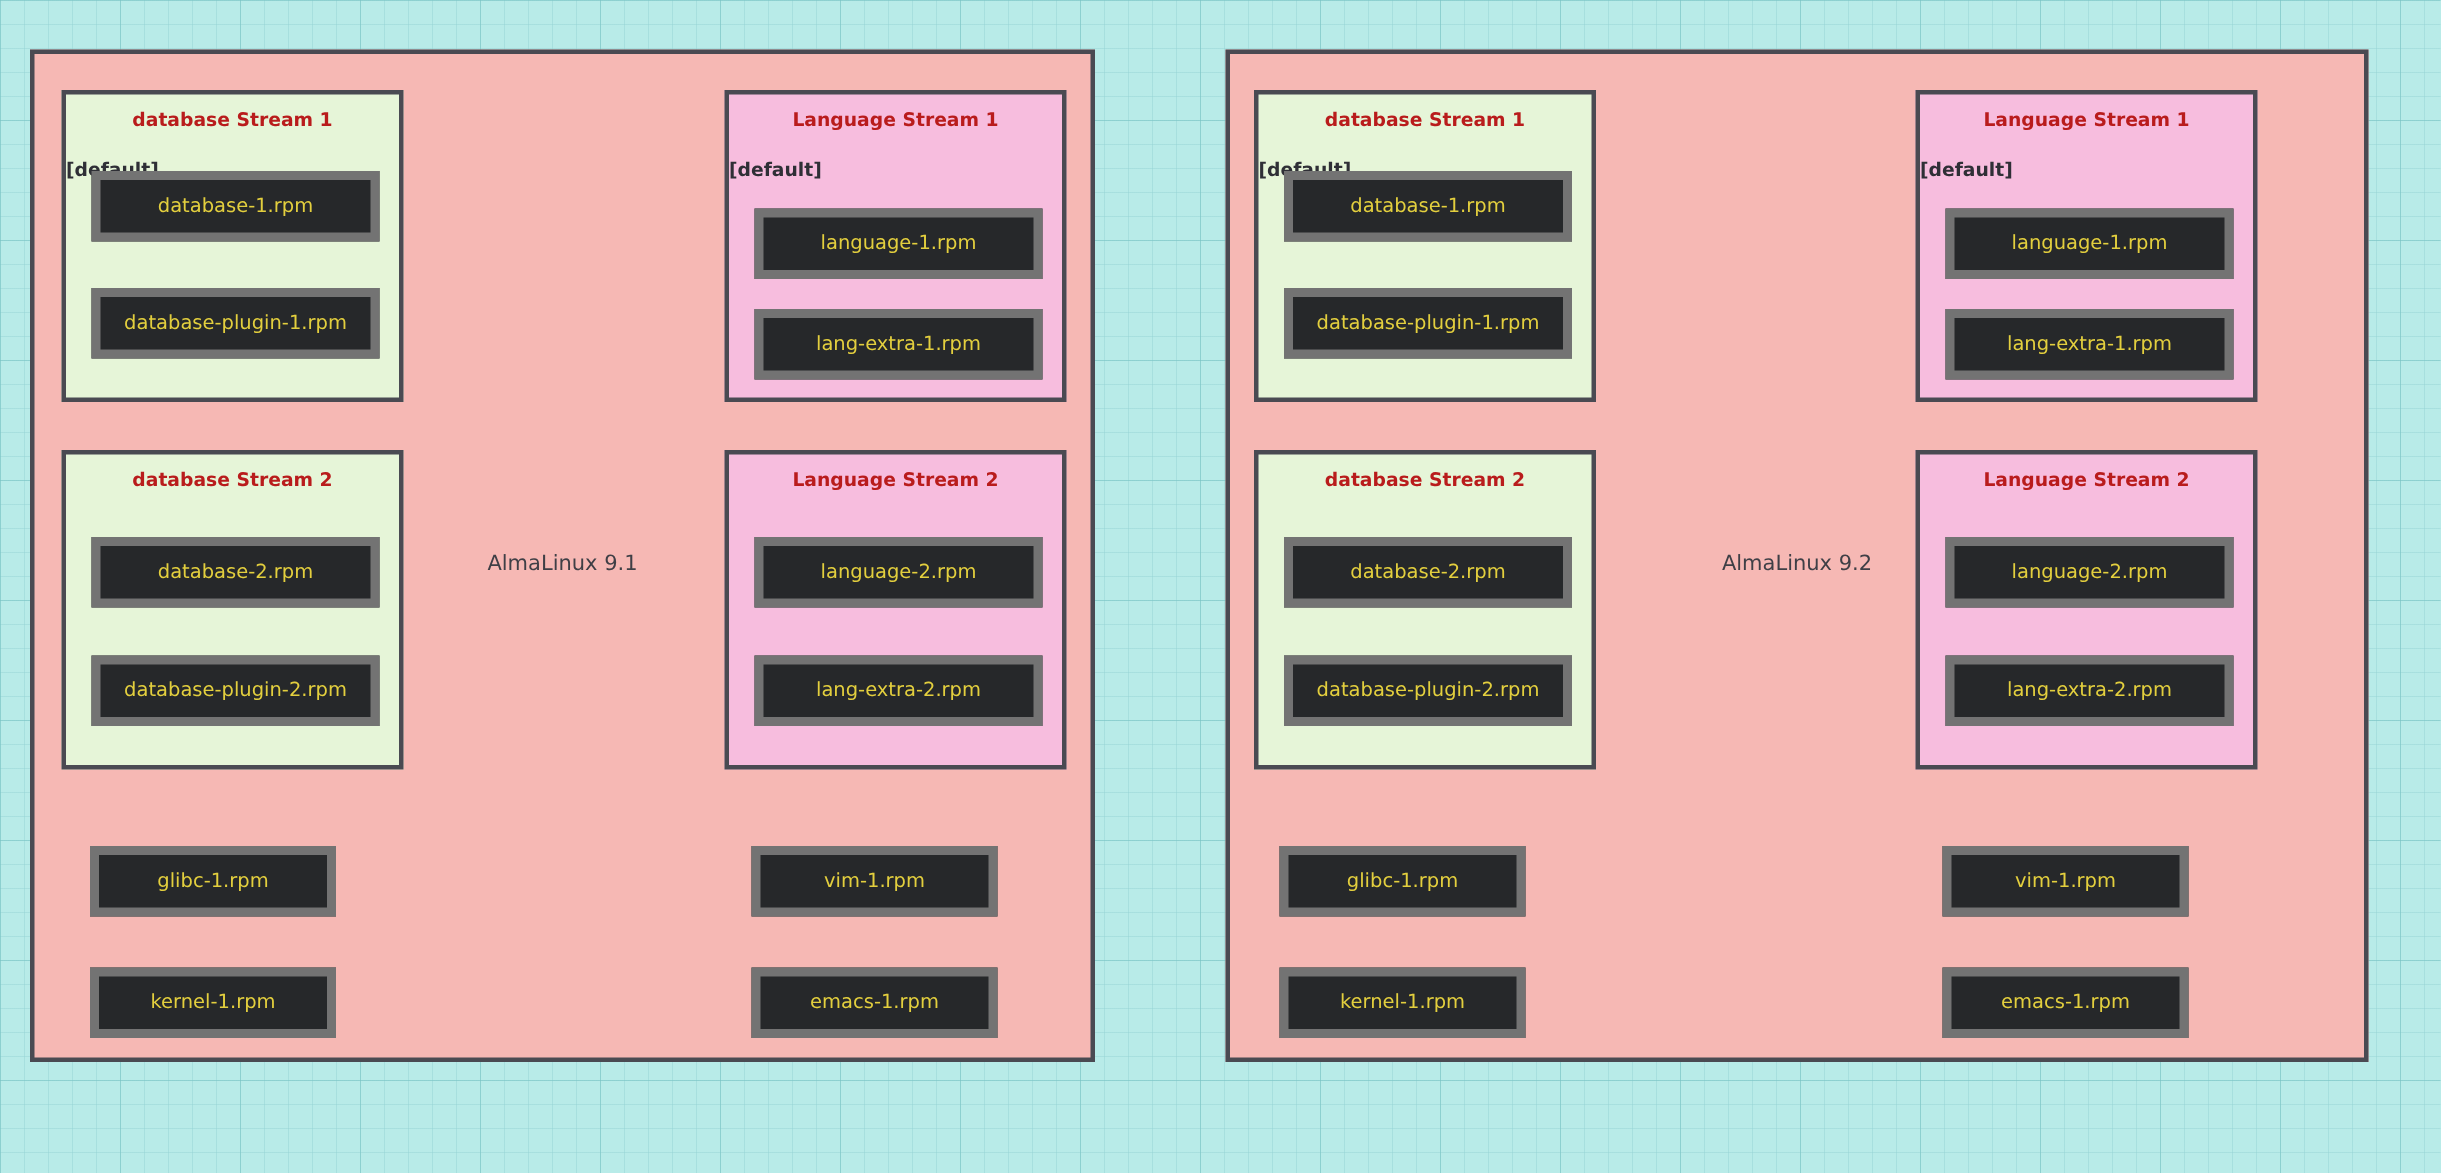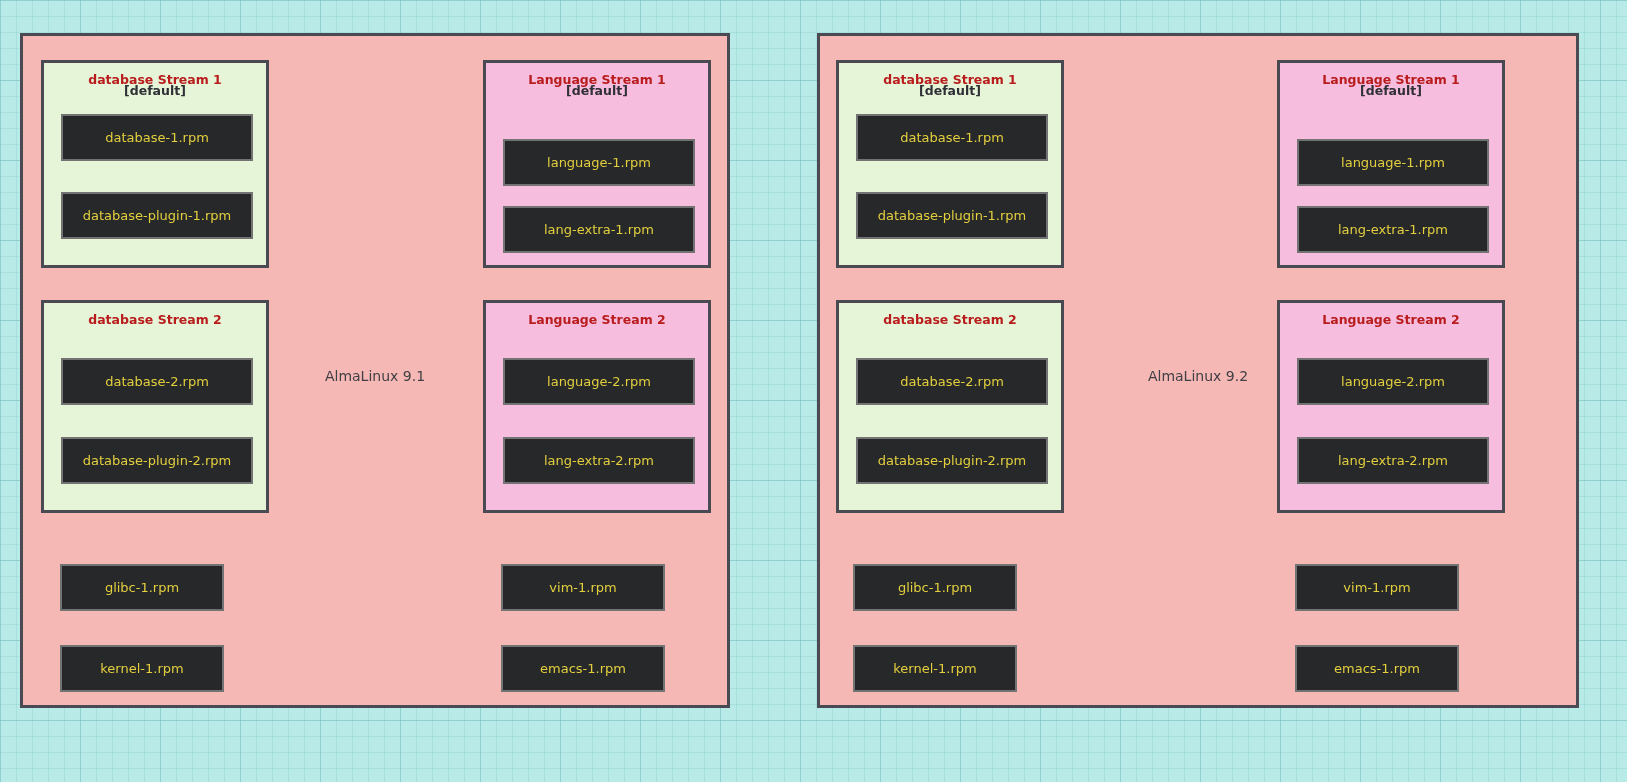--- a/index.html
+++ b/index.html
@@ -67,34 +67,34 @@
     font-size: 12.5px;
     font-weight: bold;
     color: #b91c1c;
     line-height: 16px;
     white-space: nowrap;
   }
   .stream-subtitle {
     position: absolute;
     left: 0;
     right: 0;
-    top: 20px;
-    text-align: center;
+    top: 42px;
+    text-align: left;
     font-size: 12.5px;
     font-weight: bold;
     color: #2f2f36;
     line-height: 16px;
     white-space: nowrap;
   }
 
   
   .rpm-box {
     position: absolute;
     background: #26282a;
-    border: 2px solid #737373;
+    border: 6px solid #737373;
     box-sizing: border-box;
     display: flex;
     align-items: center;
     justify-content: center;
     color: #e3cf3e;
     font-size: 13px;
     white-space: nowrap;
   }
 
   

